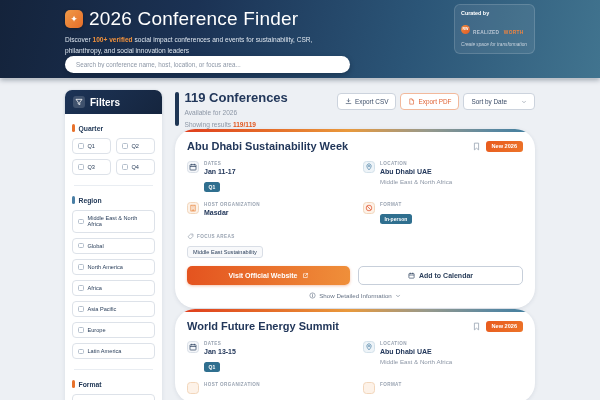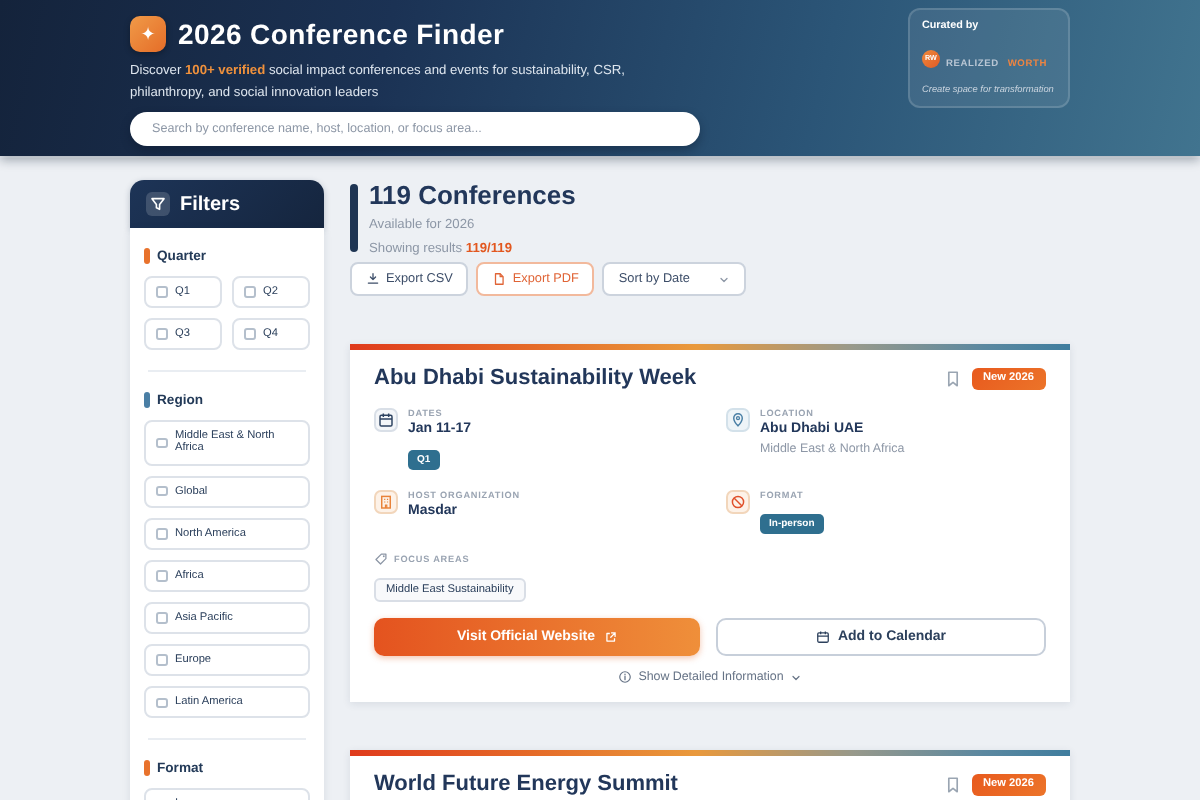--- a/index.html
+++ b/index.html
@@ -8,21 +8,21 @@
   .page { position:relative; width:600px; height:400px; overflow:hidden; }
 
   
   .header { height:78px; background:linear-gradient(103deg,#14233b 0%,#1b3254 32%,#2b5577 68%,#41748f 100%);
     position:relative; box-shadow:0 1px 0 rgba(255,255,255,.12), 0 2px 5px rgba(10,25,45,.35); }
   .header-inner { width:470px; margin:0 auto; position:relative; height:100%; padding-top:8px; }
   .brand-row { display:flex; align-items:center; gap:6px; }
   .logo { width:18px; height:18px; border-radius:5px; background:linear-gradient(135deg,#f09a48,#e56d28);
     display:flex; align-items:center; justify-content:center; color:#fff; font-size:9px;
     box-shadow:0 1px 3px rgba(0,0,0,.3); }
-  .app-title { color:#fff; font-size:14px; font-weight:bold; letter-spacing:.2px; }
+  .app-title { color:#fff; font-size:19px; font-weight:normal; letter-spacing:.2px; }
   .subtitle { margin-top:5px; width:265px; font-size:6.6px; line-height:1.6; color:#dde5ee; }
   .subtitle .hl { color:#f0913c; font-weight:bold; }
   .search-input { position:absolute; left:0; top:56px; width:285px; height:17px; border-radius:9px;
     border:none; outline:none; padding:0 11px; font-size:6.3px; color:#334; background:#fff;
     box-shadow:0 2px 5px rgba(8,20,38,.35); font-family:"Liberation Sans", sans-serif; }
   .search-input::placeholder { color:#8d97a6; }
   .curated { position:absolute; right:0; top:4px; width:81px; background:rgba(255,255,255,.08);
     border:1px solid rgba(255,255,255,.15); border-radius:6px; padding:5px 6px 6px; }
   .curated-label { font-size:5.4px; font-weight:bold; color:#fff; }
   .curated-org { display:flex; align-items:center; gap:3px; margin-top:4px; }
@@ -54,36 +54,36 @@
   .chk { display:flex; align-items:center; gap:4px; border:1px solid #dde2e9; border-radius:4px;
     background:#fff; padding:4px 5px; cursor:pointer; }
   .chk-box { width:5.5px; height:5.5px; border:1px solid #b4bfcc; border-radius:1.5px; flex:none; background:#fff; }
   .chk-box--orange { border-color:#edbd9a; }
   .chk-label { font-size:5.6px; color:#2c405c; line-height:1.1; }
   .region-list, .format-list { display:flex; flex-direction:column; gap:5px; }
   .divider { border-top:1px solid #e9edf2; margin:10px 2px 10px; }
 
   
   .content { flex:1; min-width:0; }
-  .results-header { display:flex; justify-content:space-between; align-items:flex-start;flex-direction:column; }
+  .results-header { display:flex; justify-content:space-between; align-items:flex-start; }
   .results-left { display:flex; gap:6px; }
   .results-accent { width:3.5px; height:34px; background:#1e3553; border-radius:2px; margin-top:2px; }
   .results-title { font-size:13px; font-weight:bold; color:#22375a; }
   .results-sub { font-size:6.6px; color:#8d97a6; margin-top:4px; }
   .results-showing { font-size:6.6px; color:#8d97a6; margin-top:5px; }
   .results-showing .orange { color:#e2571f; font-weight:bold; }
   .results-actions { display:flex; gap:4px; align-items:center; margin-top:3px; }
   .btn-sm { display:flex; align-items:center; gap:3px; background:#fff; border-radius:4px;
     padding:4px 7px; font-size:6.4px; cursor:pointer; }
   .btn-csv { border:1px solid #ccd3dd; color:#3c4d68; }
   .btn-pdf { border:1px solid #f2b99c; color:#e06436; }
   .btn-sort { border:1px solid #ccd3dd; color:#3c4d68; gap:14px; }
 
   
-  .card { background:#fff; border-radius:0; margin-top:24px; box-shadow:0 1px 4px rgba(30,50,80,.10);
+  .card { background:#fff; border-radius:20px; margin-top:1px; box-shadow:0 1px 4px rgba(30,50,80,.10);
     overflow:hidden; }
   .card-topbar { height:3px; background:linear-gradient(90deg,#df3a1c 0%,#e56a28 25%,#e9993c 48%,#97998b 70%,#5b88a0 88%,#3f7d9e 100%); }
   .card-body { padding:8px 12px 9px; }
   .card-title-row { display:flex; justify-content:space-between; align-items:center; }
   .card-title { font-size:11px; font-weight:bold; color:#22375a; }
   .card-title-right { display:flex; align-items:center; gap:5px; }
   .badge-new { background:linear-gradient(135deg,#e85a1e,#ec7429); color:#fff; font-size:5.6px;
     font-weight:bold; padding:2.5px 6px; border-radius:3px; }
   .detail-grid { display:grid; grid-template-columns:1fr 1fr; column-gap:16px; row-gap:9px; margin-top:9px; }
   .detail { display:flex; gap:5px; align-items:flex-start; }

